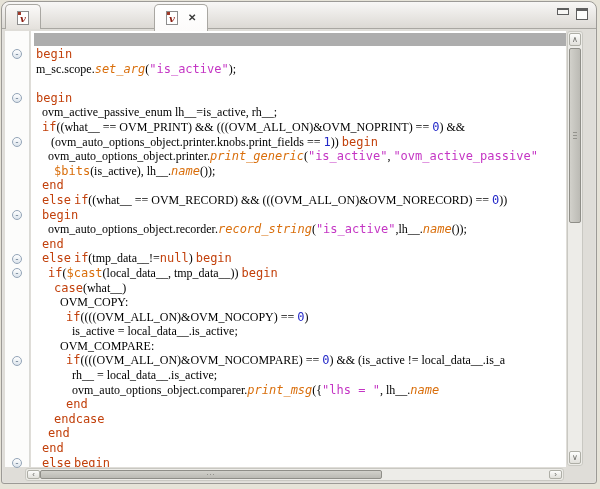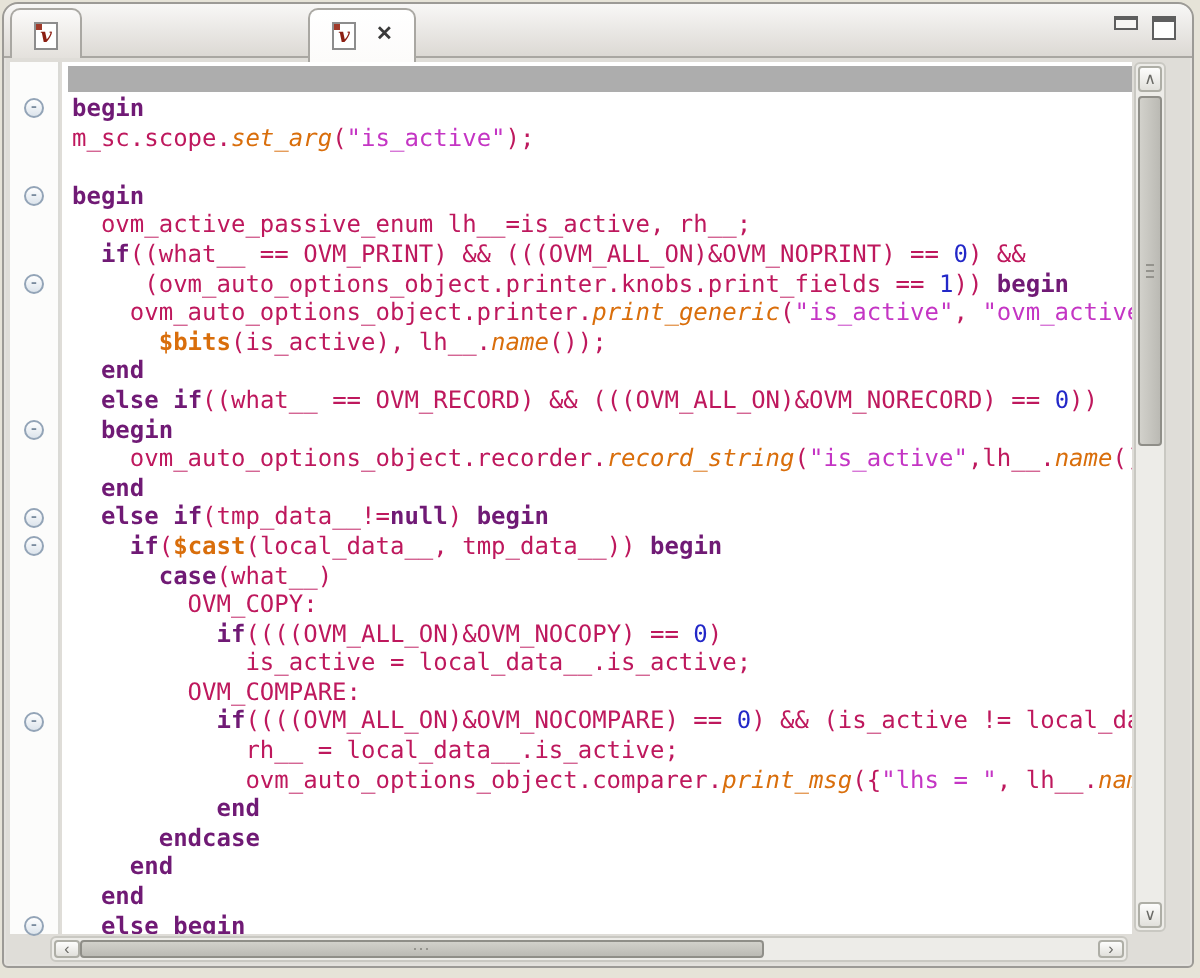--- a/index.html
+++ b/index.html
@@ -43,26 +43,26 @@
                font-size:9px; line-height:8px; text-align:center; cursor:pointer;
                font-family:"DejaVu Sans Mono", monospace; }
 
   .codearea { position:absolute; left:28px; top:2px; right:29px; bottom:15px;
               background:#FFFFFF; overflow:hidden; }
   .graybar { position:absolute; left:3px; right:0; top:2px; height:13px; background:#ADADAD; }
   .code { position:absolute; left:5px; top:16px; right:0;
           font-family:"DejaVu Sans Mono", monospace; font-size:12px; line-height:14.6px;
           white-space:pre; color:#1A1A1A; }
   .code-line { height:14.6px; white-space:pre; }
-  .tk-kw  { color:#701a75; font-weight:bold; }
+  .tk-kw  { color:#c2410c; font-weight:normal; }
   .tk-fn  { color:#D96E0B;font-style:italic; }
-  .tk-sys { color:#D96E0B; font-weight:bold; }
+  .tk-sys { color:#D96E0B; font-weight:normal; }
   .tk-str { color:#C435C4; }
   .tk-num { color:#2328C8; }
-  .tk-plain { color:#be185d; }
+  .tk-plain { color:#000000;font-family:Liberation Serif, serif; }
 
   
   .vscroll { position:absolute; right:12px; top:2px; bottom:16px; width:16px;
              background:#EDECE8; border:1px solid #C9C8C2; border-radius:3px; }
   .hscroll { position:absolute; left:22px; right:31px; bottom:1px; height:13px;
              background:#EDECE8; border:1px solid #C9C8C2; border-radius:3px; }
   .sbtn { position:absolute; display:flex; align-items:center; justify-content:center;
           background:linear-gradient(#FDFDFC,#E1E0DB); border:1px solid #AEAEA6;
           border-radius:2px; color:#6A6A66; font-size:8px; cursor:pointer; }
   .sbtn.up    { left:1px; right:1px; top:1px; height:13px; }

